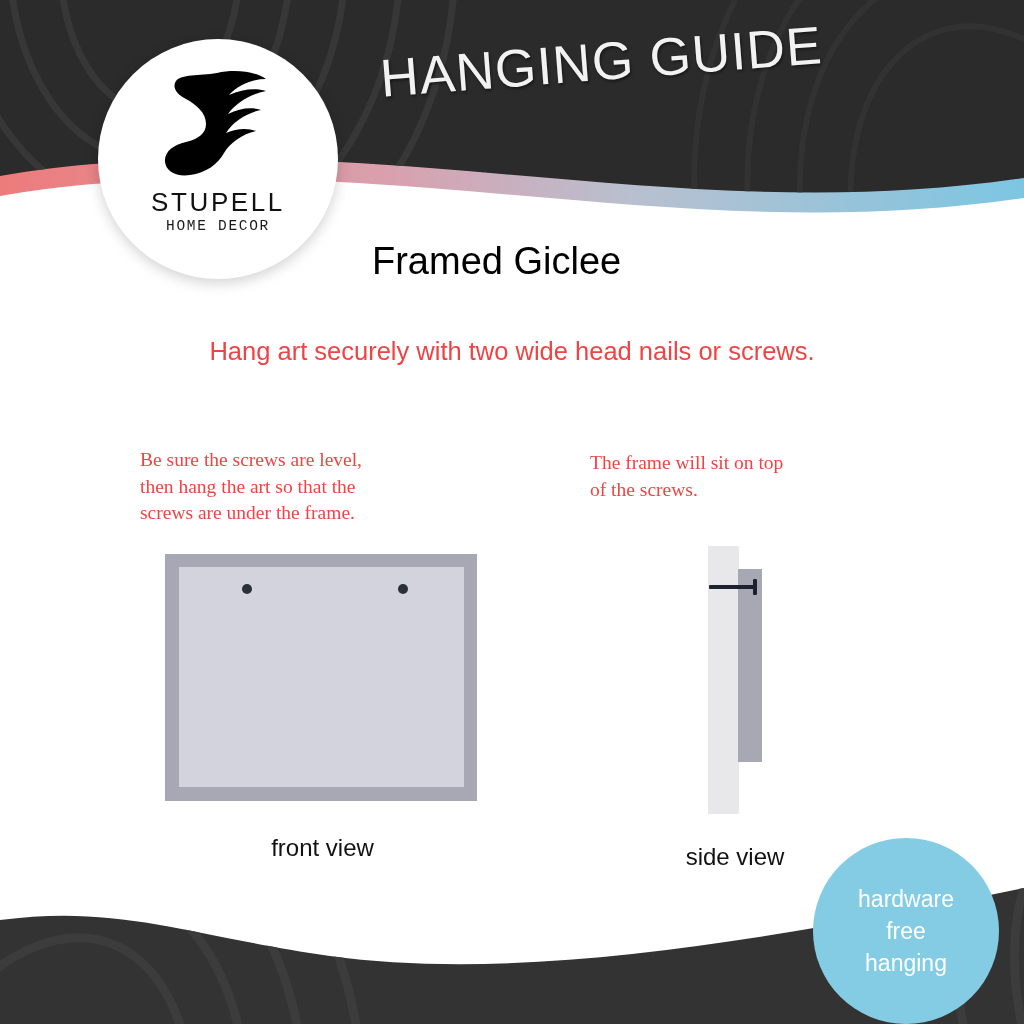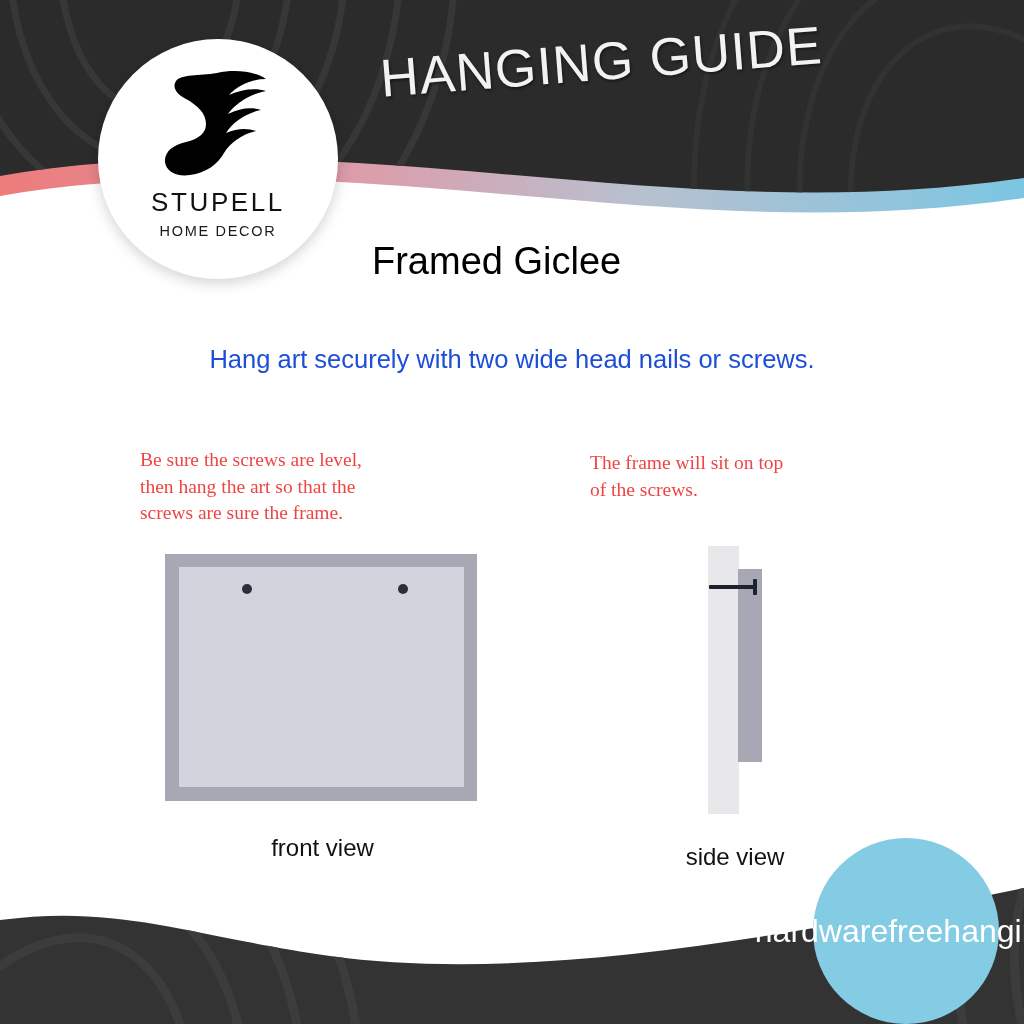--- a/index.html
+++ b/index.html
@@ -58,26 +58,25 @@
   #logo-wordmark {
     font-family: "Liberation Sans", sans-serif;
     font-size: 26px;
     letter-spacing: 2.6px;
     color: #111111;
     font-weight: 400;
     margin-top: 2px;
     text-align: right;
   }
   #logo-subwordmark {
-    font-family: Liberation Sans, sans-serif;
+    font-family: Liberation Mono, monospace;
     font-size: 14.5px;
     letter-spacing: 1.7px;
     color: #1a1a1a;
     font-weight: 400;
-    margin-top: 5px;
   }
 
   
   #guide-title {
     position: absolute;
     left: 378px;
     top: 48px;
     z-index: 4;
     font-family: "Liberation Sans", sans-serif;
     font-size: 53px;
@@ -100,23 +99,22 @@
     white-space: nowrap;
   }
   #main-instruction {
     position: absolute;
     left: 0; top: 337px;
     width: 1024px;
     text-align: center;
     z-index: 4;
     font-family: "Liberation Sans", sans-serif;
     font-size: 25.5px;
-    color: #1d4ed8;
-    font-weight: 400;
-    margin-top: 8px;
+    color: #ef4444;
+    font-weight: 400;
   }
 
   
   .caption {
     position: absolute;
     z-index: 4;
     font-family: Liberation Serif, serif;
     font-size: 19.5px;
     line-height: 26.5px;
     color: #ef4444;
@@ -219,26 +217,26 @@
   #hardware-badge {
     position: absolute;
     left: 813px;
     top: 838px;
     width: 186px;
     height: 186px;
     border-radius: 50%;
     background: #84cce4;
     z-index: 7;
     display: flex;
-    flex-direction: row;
+    flex-direction: column;
     align-items: center;
     justify-content: center;
     color: #ffffff;
     font-family: "Liberation Sans", sans-serif;
-    font-size: 32px;
+    font-size: 23px;
     line-height: 32px;
     text-align: center;
     font-weight: 400;
   }
   #hardware-badge span { display: block; }
 </style>
 </head>
 <body>
 
 <div id="canvas">
@@ -293,21 +291,21 @@
     <div id="logo-wordmark">STUPELL</div>
     <div id="logo-subwordmark">HOME DECOR</div>
   </div>
 
   <div id="product-type">Framed Giclee</div>
   <div id="main-instruction">Hang art securely with two wide head nails or screws.</div>
 
   <div id="front-caption" class="caption">
     <div>Be sure the screws are level,</div>
     <div>then hang the art so that the</div>
-    <div>screws are sure the frame.</div>
+    <div>screws are under the frame.</div>
   </div>
 
   <div id="front-view-diagram">
     <div id="front-frame-outer"></div>
     <div id="front-frame-inner"></div>
     <div id="screw-dot-left" class="screw-dot"></div>
     <div id="screw-dot-right" class="screw-dot"></div>
   </div>
 
   <div id="front-view-label" class="view-label">front view</div>

